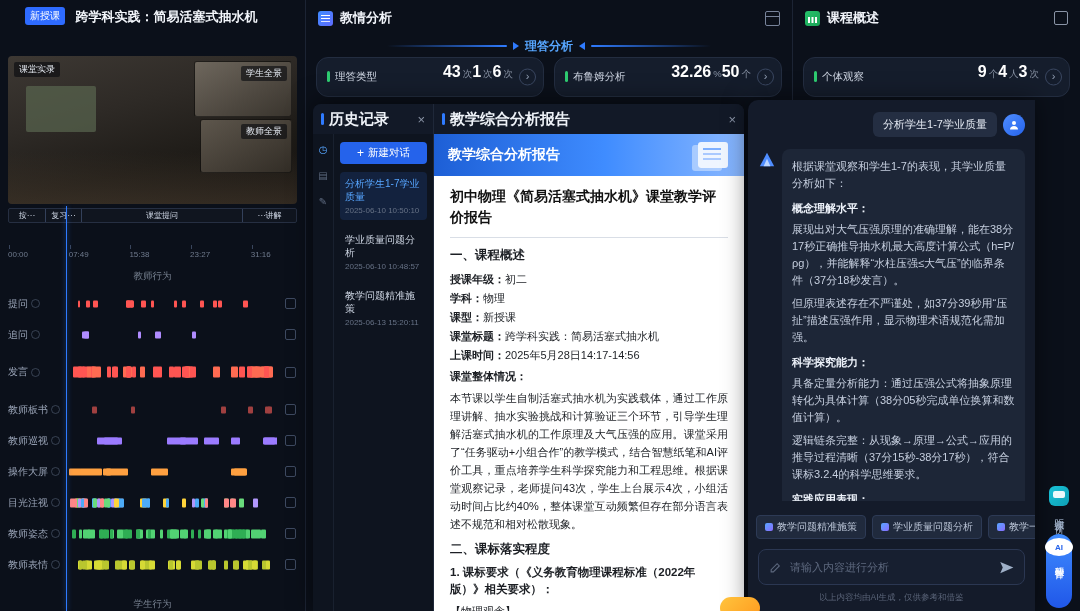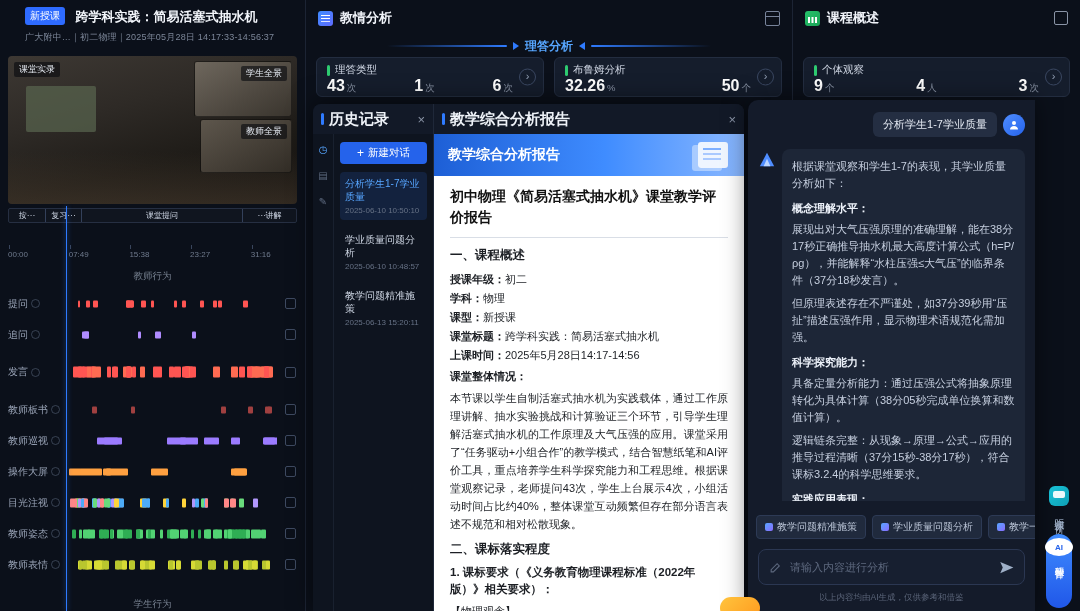--- a/index.html
+++ b/index.html
@@ -65,21 +65,21 @@
   .tline{width:120px;height:2px;border-radius:1px;}
   .tline.l{background:linear-gradient(90deg,rgba(47,123,255,0),#2f7bff);}
   .tline.r{background:linear-gradient(270deg,rgba(47,123,255,0),#2f7bff);}
   .tarrow{width:0;height:0;border-style:solid;}
   .tarrow.l{border-width:4px 0 4px 6px;border-color:transparent transparent transparent #2f7bff;}
   .tarrow.r{border-width:4px 6px 4px 0;border-color:transparent #2f7bff transparent transparent;}
   .tabtext{font-size:12px;font-weight:bold;color:#57a6ff;cursor:pointer;}
 
   
   .cards{position:absolute;left:10px;right:10px;top:57px;display:flex;gap:10px;}
-  .card{position:relative;flex:1;height:40px;background:#151d2c;border:1px solid #232d40;border-radius:6px;padding:5px 26px 6px 10px;box-sizing:border-box;display:flex;flex-direction:column;justify-content:space-between;}
+  .card{position:relative;flex:1;height:40px;background:#151d2c;border:1px solid #232d40;border-radius:12px;padding:5px 26px 6px 10px;box-sizing:border-box;display:flex;flex-direction:row;justify-content:space-between;}
   .card-t{display:flex;align-items:center;gap:5px;}
   .cbar{width:3px;height:11px;border-radius:1.5px;flex:none;}
   .ctitle{font-size:10.5px;color:#cfd6e3;}
   .card-s{display:flex;align-items:baseline;justify-content:space-between;padding-right:4px;}
   .stat b{font-size:16px;color:#fff;}
   .stat i{font-style:normal;font-size:9.5px;color:#8a94a6;margin-left:2px;}
   .chev{position:absolute;right:7px;top:50%;transform:translateY(-50%);width:15px;height:15px;border:1px solid #3a4761;border-radius:50%;color:#93a0b5;font-size:11px;line-height:13px;text-align:center;}
 
   
   .overlay-main{position:absolute;left:313px;top:104px;width:431px;bottom:0;z-index:5;display:flex;border-radius:8px 8px 0 0;overflow:hidden;box-shadow:0 -2px 24px rgba(0,0,0,.55);}
@@ -149,21 +149,20 @@
 <body>
 
 <div id="app">
 
   <section class="lpanel">
     <div class="lhead">
       <div>
         <span class="badge">新授课</span>
         <span class="ltitle">跨学科实践：简易活塞式抽水机</span>
       </div>
-      <div class="lmeta">广大附中…｜初二物理｜2025年05月28日 14:17:33-14:56:37</div>
     </div>
 
     <div class="video">
       <span class="vtag">课堂实录</span>
       <div class="pip pip1">
         <span class="vtag">学生全景</span>
       </div>
       <div class="pip pip2">
         <span class="vtag">教师全景</span>
       </div>

